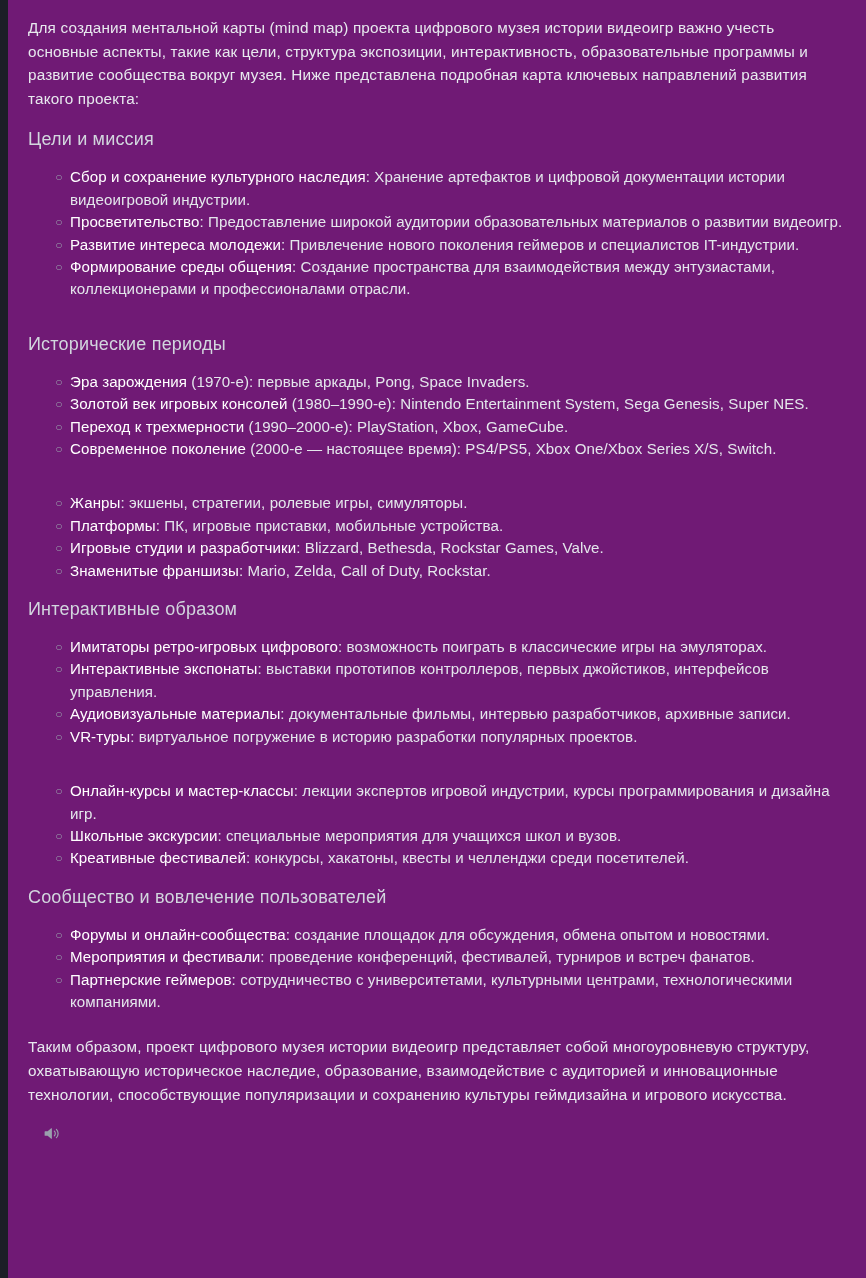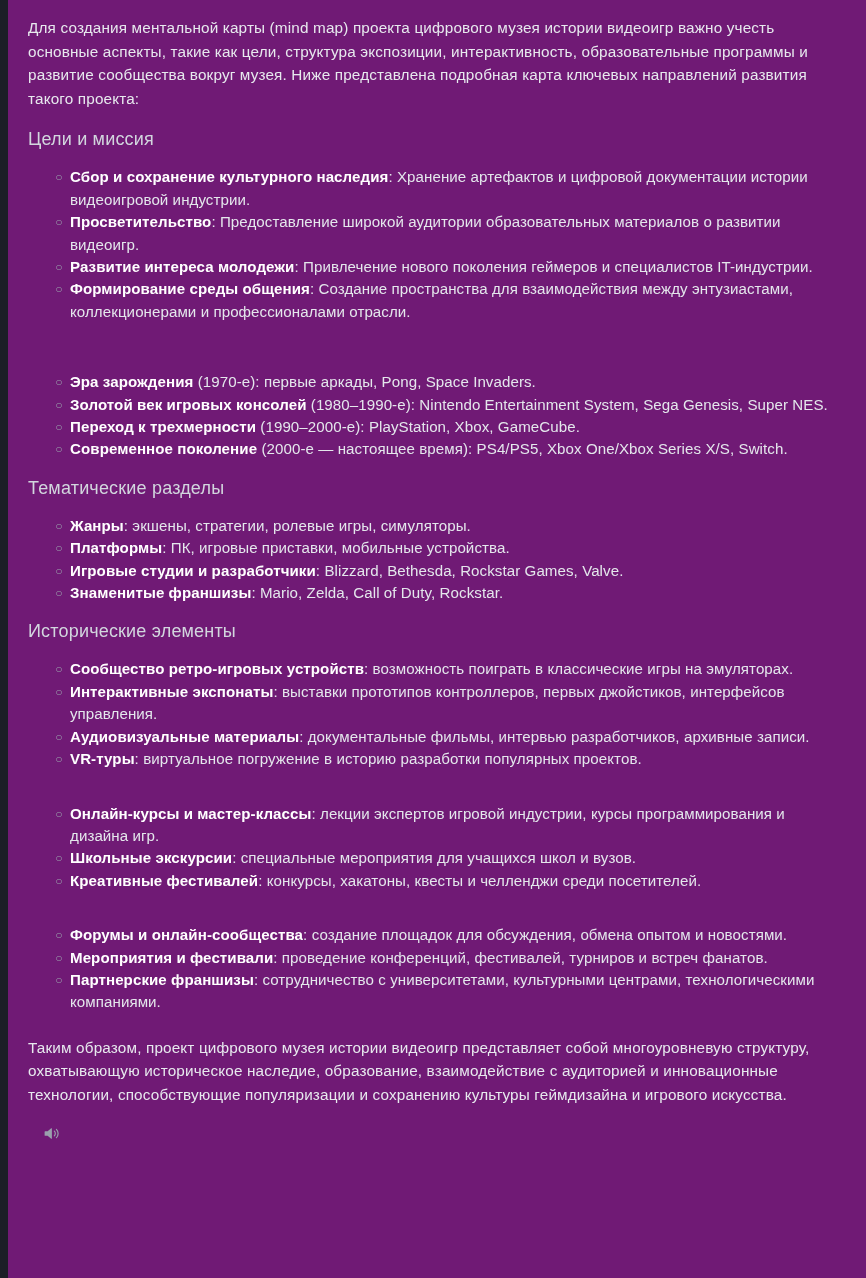--- a/index.html
+++ b/index.html
@@ -68,21 +68,21 @@
     position: absolute;
     left: 26px;
     top: 0;
     width: 10px;
     text-align: center;
     color: #9aa0ad;
     font-size: 12px;
     line-height: 22.4px;
   }
   ul.bullets > li .term {
-    font-weight: 700;
+    font-weight: 400;
     color: #ffffff;
   }
   ul.bullets > li .rest {
     color: #e4e7ec;
   }
   .li-cont {
     display: block;
   }
   .gap-16 { height: 16px; }
   .gap-18 { height: 18px; }
@@ -145,20 +145,21 @@
         <span class="term">Формирование среды общения</span><span class="rest">: Создание пространства для взаимодействия между энтузиастами, коллекционерами и профессионалами отрасли.</span>
       </span>
     </li>
   </ul>
 
   <div class="gap-16"></div>
 
 
   <div class="gap-16"></div>
 
+  <div class="heading">Исторические периоды</div>
   <div class="gap-16"></div>
   <ul class="bullets">
     <li>
       <span class="marker">○</span>
       <span class="li-cont">
         <span class="term">Эра зарождения</span><span class="rest"> (1970-е): первые аркады, Pong, Space Invaders.</span>
       </span>
     </li>
     <li>
       <span class="marker">○</span>
@@ -175,21 +176,20 @@
     <li>
       <span class="marker">○</span>
       <span class="li-cont">
         <span class="term">Современное поколение</span><span class="rest"> (2000-е — настоящее время): PS4/PS5, Xbox One/Xbox Series X/S, Switch.</span>
       </span>
     </li>
   </ul>
 
   <div class="gap-16"></div>
 
-  <div class="heading">Тематические разделы</div>
   <div class="gap-16"></div>
   <ul class="bullets">
     <li>
       <span class="marker">○</span>
       <span class="li-cont">
         <span class="term">Жанры</span><span class="rest">: экшены, стратегии, ролевые игры, симуляторы.</span>
       </span>
     </li>
     <li>
       <span class="marker">○</span>
@@ -206,27 +206,27 @@
     <li>
       <span class="marker">○</span>
       <span class="li-cont">
         <span class="term">Знаменитые франшизы</span><span class="rest">: Mario, Zelda, Call of Duty, Rockstar.</span>
       </span>
     </li>
   </ul>
 
   <div class="gap-16"></div>
 
-  <div class="heading">Исторические элементы</div>
-  <div class="gap-16"></div>
-  <ul class="bullets">
-    <li>
-      <span class="marker">○</span>
-      <span class="li-cont">
-        <span class="term">Сообщество ретро-игровых устройств</span><span class="rest">: возможность поиграть в классические игры на эмуляторах.</span>
+  <div class="heading">Интерактивные образом</div>
+  <div class="gap-16"></div>
+  <ul class="bullets">
+    <li>
+      <span class="marker">○</span>
+      <span class="li-cont">
+        <span class="term">Имитаторы ретро-игровых цифрового</span><span class="rest">: возможность поиграть в классические игры на эмуляторах.</span>
       </span>
     </li>
     <li>
       <span class="marker">○</span>
       <span class="li-cont">
         <span class="term">Интерактивные экспонаты</span><span class="rest">: выставки прототипов контроллеров, первых джойстиков, интерфейсов управления.</span>
       </span>
     </li>
     <li>
       <span class="marker">○</span>
@@ -261,38 +261,39 @@
     <li>
       <span class="marker">○</span>
       <span class="li-cont">
         <span class="term">Креативные фестивалей</span><span class="rest">: конкурсы, хакатоны, квесты и челленджи среди посетителей.</span>
       </span>
     </li>
   </ul>
 
   <div class="gap-16"></div>
 
+  <div class="heading">Сообщество и вовлечение пользователей</div>
   <div class="gap-16"></div>
   <ul class="bullets">
     <li>
       <span class="marker">○</span>
       <span class="li-cont">
         <span class="term">Форумы и онлайн-сообщества</span><span class="rest">: создание площадок для обсуждения, обмена опытом и новостями.</span>
       </span>
     </li>
     <li>
       <span class="marker">○</span>
       <span class="li-cont">
         <span class="term">Мероприятия и фестивали</span><span class="rest">: проведение конференций, фестивалей, турниров и встреч фанатов.</span>
       </span>
     </li>
     <li>
       <span class="marker">○</span>
       <span class="li-cont">
-        <span class="term">Партнерские франшизы</span><span class="rest">: сотрудничество с университетами, культурными центрами, технологическими компаниями.</span>
+        <span class="term">Партнерские геймеров</span><span class="rest">: сотрудничество с университетами, культурными центрами, технологическими компаниями.</span>
       </span>
     </li>
   </ul>
 
   <div class="gap-22"></div>
 
   <p class="para outro">Таким образом, проект цифрового музея истории видеоигр представляет собой многоуровневую структуру, охватывающую историческое наследие, образование, взаимодействие с аудиторией и инновационные технологии, способствующие популяризации и сохранению культуры геймдизайна и игрового искусства.</p>
 
   <div class="action-row">
     <button class="icon-btn" title="Озвучить">

